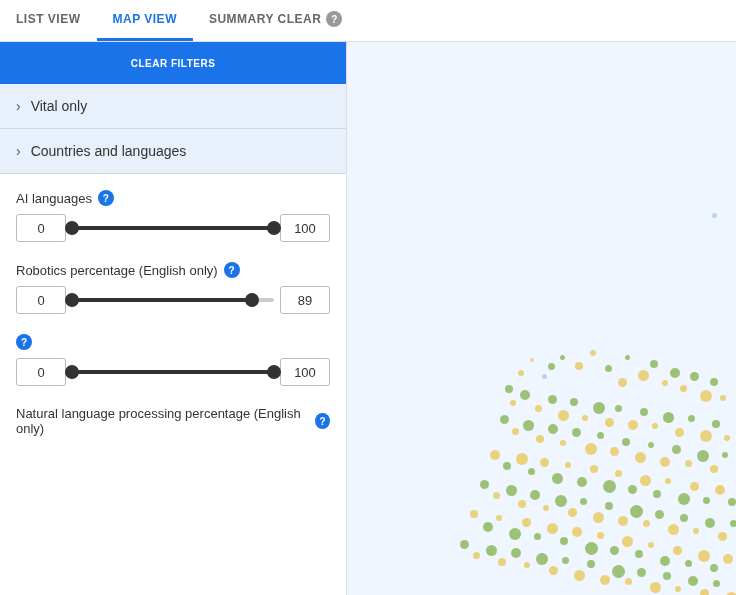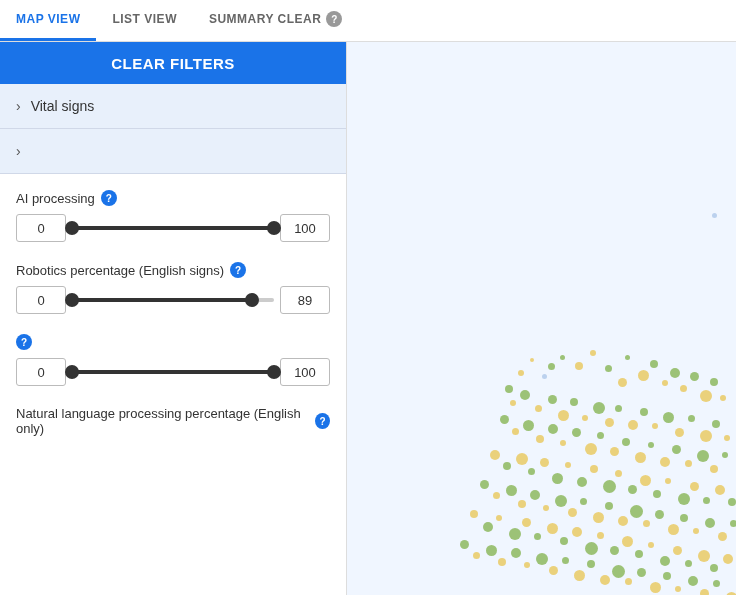--- a/index.html
+++ b/index.html
@@ -64,21 +64,21 @@
     
     .filter-buttons {
       display: flex;
       height: 42px;
     }
     .btn-clear {
       flex: 1;
       background: #1a73e8;
       color: #fff;
       border: none;
-      font-size: 15px;
+      font-size: 10px;
       font-weight: 600;
       cursor: pointer;
       letter-spacing: 0.5px;
     }
     .btn-apply {
       flex: 1;
       background: #e8eaf0;
       color: #555;
       border: none;
       font-size: 13px;
@@ -199,69 +199,70 @@
     
     .dot {
       position: absolute;
       border-radius: 50%;
     }
   </style>
 </head>
 <body>
 
 <div class="tabs-bar">
+  <div class="tab">LIST VIEW</div>
   <div class="tab active">MAP VIEW</div>
-  <div class="tab">LIST VIEW</div>
   <div class="tab">
     <span>SUMMARY CLEAR</span>
     <span class="help-icon">?</span>
   </div>
 </div>
 
 <div class="main-content">
 
   <div class="left-panel">
 
     <div class="filter-buttons">
       <button class="btn-clear">CLEAR FILTERS</button>
     </div>
 
     <div class="section-header">
       <span class="chevron">›</span>
-      <span>Vital signs</span>
+      <span>Vital only</span>
     </div>
 
     <div class="section-header">
       <span class="chevron">›</span>
+      <span>Countries and languages</span>
     </div>
 
 
     <div class="filter-section-content">
 
       <div class="filter-item">
         <div class="filter-label">
-          <span>AI processing</span>
+          <span>AI languages</span>
           <span class="help-circle">?</span>
         </div>
         <div class="range-row">
           <input class="range-input" type="text" value="0" style="">
           <div class="slider-container">
             <div class="slider-track">
               <div class="slider-fill" style="width:100%;"></div>
               <div class="slider-thumb" style="left:0%;"></div>
               <div class="slider-thumb" style="left:100%;"></div>
             </div>
           </div>
           <input class="range-input" type="text" value="100" style="">
         </div>
       </div>
 
       <div class="filter-item">
         <div class="filter-label">
-          <span>Robotics percentage (English signs)</span>
+          <span>Robotics percentage (English only)</span>
           <span class="help-circle">?</span>
         </div>
         <div class="range-row">
           <input class="range-input" type="text" value="0" style="">
           <div class="slider-container">
             <div class="slider-track">
               <div class="slider-fill" style="width:89%;"></div>
               <div class="slider-thumb" style="left:0%;"></div>
               <div class="slider-thumb" style="left:89%;"></div>
             </div>

